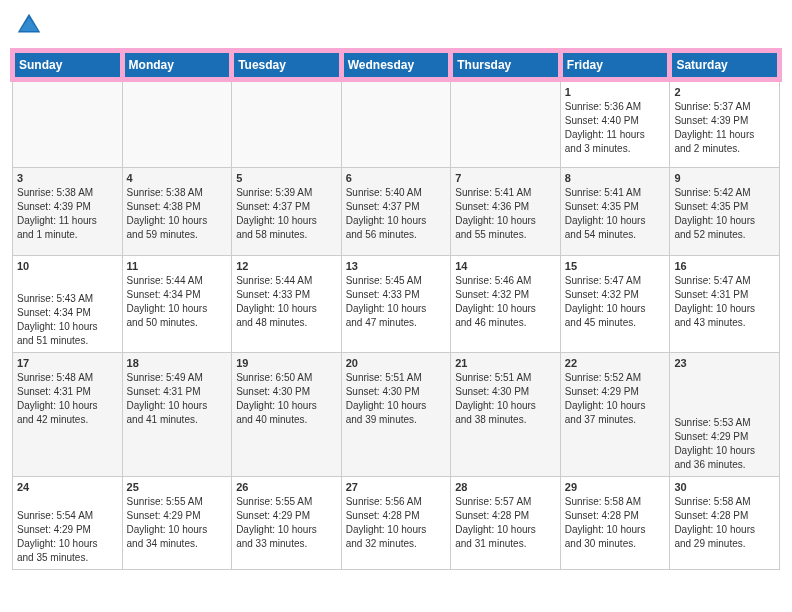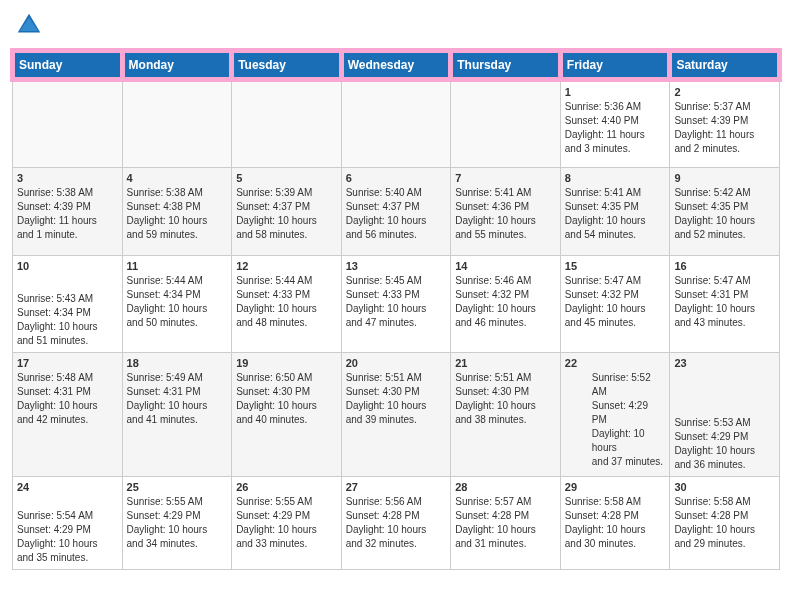--- a/index.html
+++ b/index.html
@@ -276,21 +276,21 @@
         </td>
         <td>
           <span class="day-num">21</span>
           <div class="day-info" style="white-space: pre-line;">Sunrise: 5:51 AM
 Sunset: 4:30 PM
 Daylight: 10 hours
 and 38 minutes.</div>
         </td>
         <td>
           <span class="day-num">22</span>
-          <div class="day-info" style="white-space: pre-line; margin-left: 27px;">Sunrise: 5:52 AM
+          <div class="day-info" style="white-space: pre-line;">Sunrise: 5:52 AM
 Sunset: 4:29 PM
 Daylight: 10 hours
 and 37 minutes.</div>
         </td>
         <td>
           <span class="day-num">23</span>
           <div class="day-info" style="white-space: pre-line; margin-top: 47px;">Sunrise: 5:53 AM
 Sunset: 4:29 PM
 Daylight: 10 hours
 and 36 minutes.</div>

